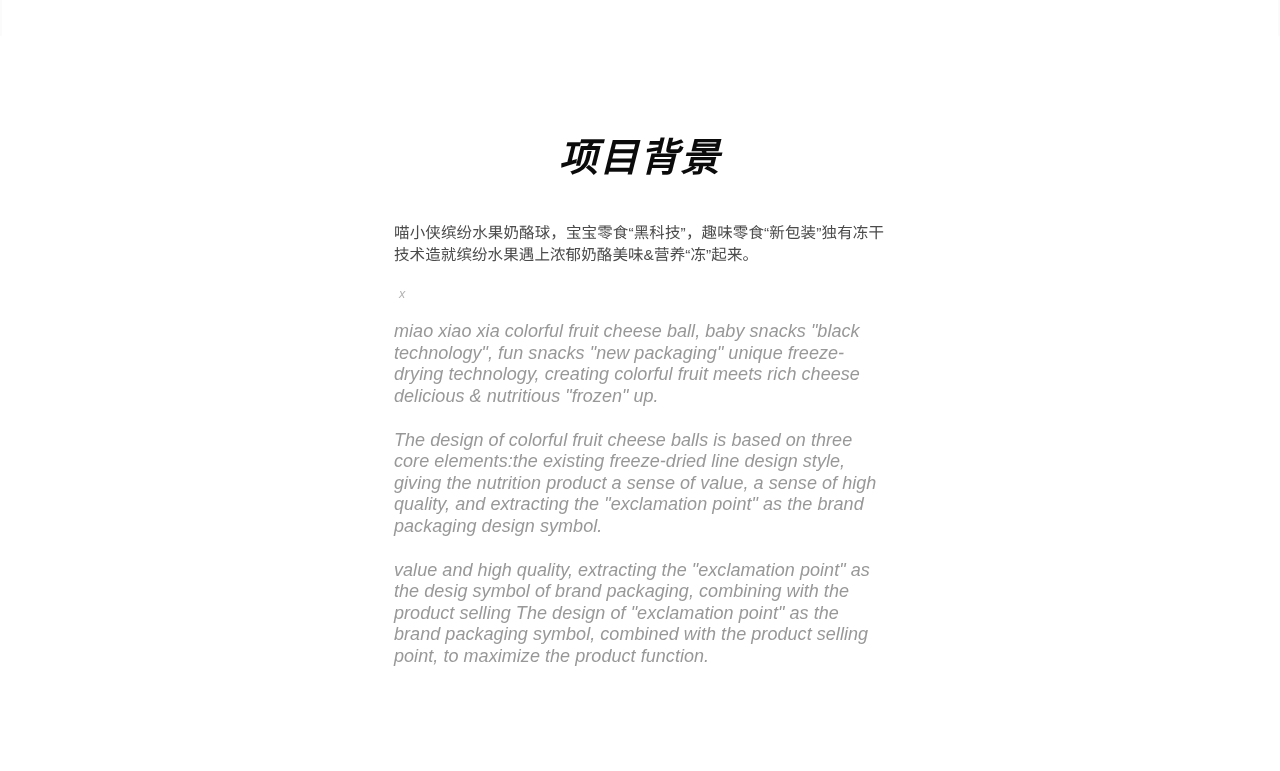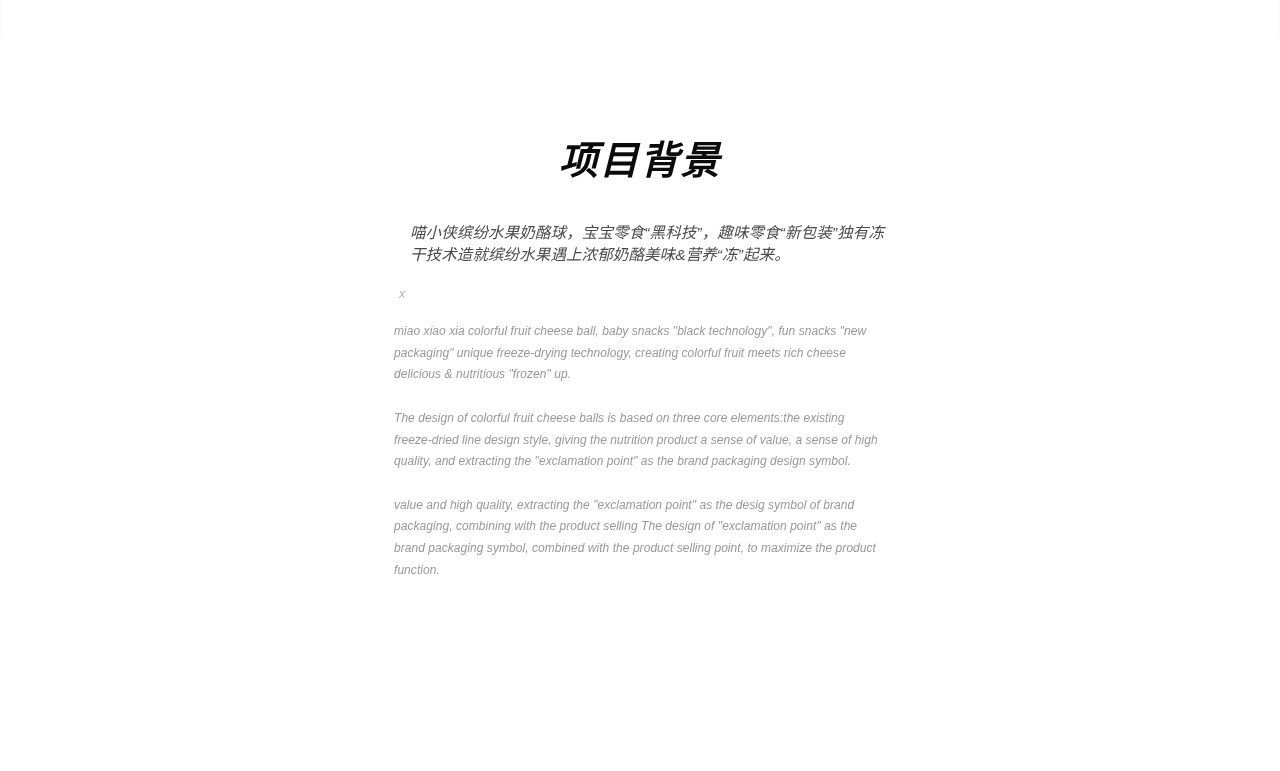--- a/index.html
+++ b/index.html
@@ -34,21 +34,21 @@
     height: 771px;
     box-sizing: border-box;
   }
 
   .page-title {
     position: absolute;
     left: 0;
     right: 0;
     top: 112px;
     text-align: center;
-    font-family: Liberation Serif, serif;
+    font-family: Liberation Mono, monospace;
     font-size: 39px;
     line-height: 46px;
     font-weight: 700;
     font-style: italic;
     color: #0b0b0b;
     letter-spacing: 1.5px;
     white-space: nowrap;
   }
 
   .content {
@@ -56,41 +56,40 @@
     left: 394px;
     top: 222px;
     width: 490px;
   }
 
   .para-cn {
     font-family: "Liberation Sans", "DejaVu Sans", sans-serif;
     font-size: 15.5px;
     line-height: 21.6px;
     font-weight: 400;
-    font-style: italic;
     color: #4b4b4b;
     text-align: justify;
     text-justify: inter-ideograph;
-    margin: 0 0 21px 16px;
+    margin: 0 0 21px 0;
     letter-spacing: 0.1px;
   }
 
   .divider-mark {
     font-family: "Liberation Sans", "DejaVu Sans", sans-serif;
     font-size: 12.5px;
     line-height: 16px;
     font-style: italic;
     color: #b3b3b3;
     margin: 11px 0 19px 5px;
     height: 16px;
   }
 
   .para-en {
     font-family: "Liberation Sans", "DejaVu Sans", sans-serif;
-    font-size: 12px;
+    font-size: 18px;
     line-height: 21.6px;
     font-weight: 400;
     font-style: italic;
     color: #989898;
     margin: 8px 0 22px 0;
     letter-spacing: 0.05px;
   }
   .para-en:last-child { margin-bottom: 0; }
 </style>
 </head>

